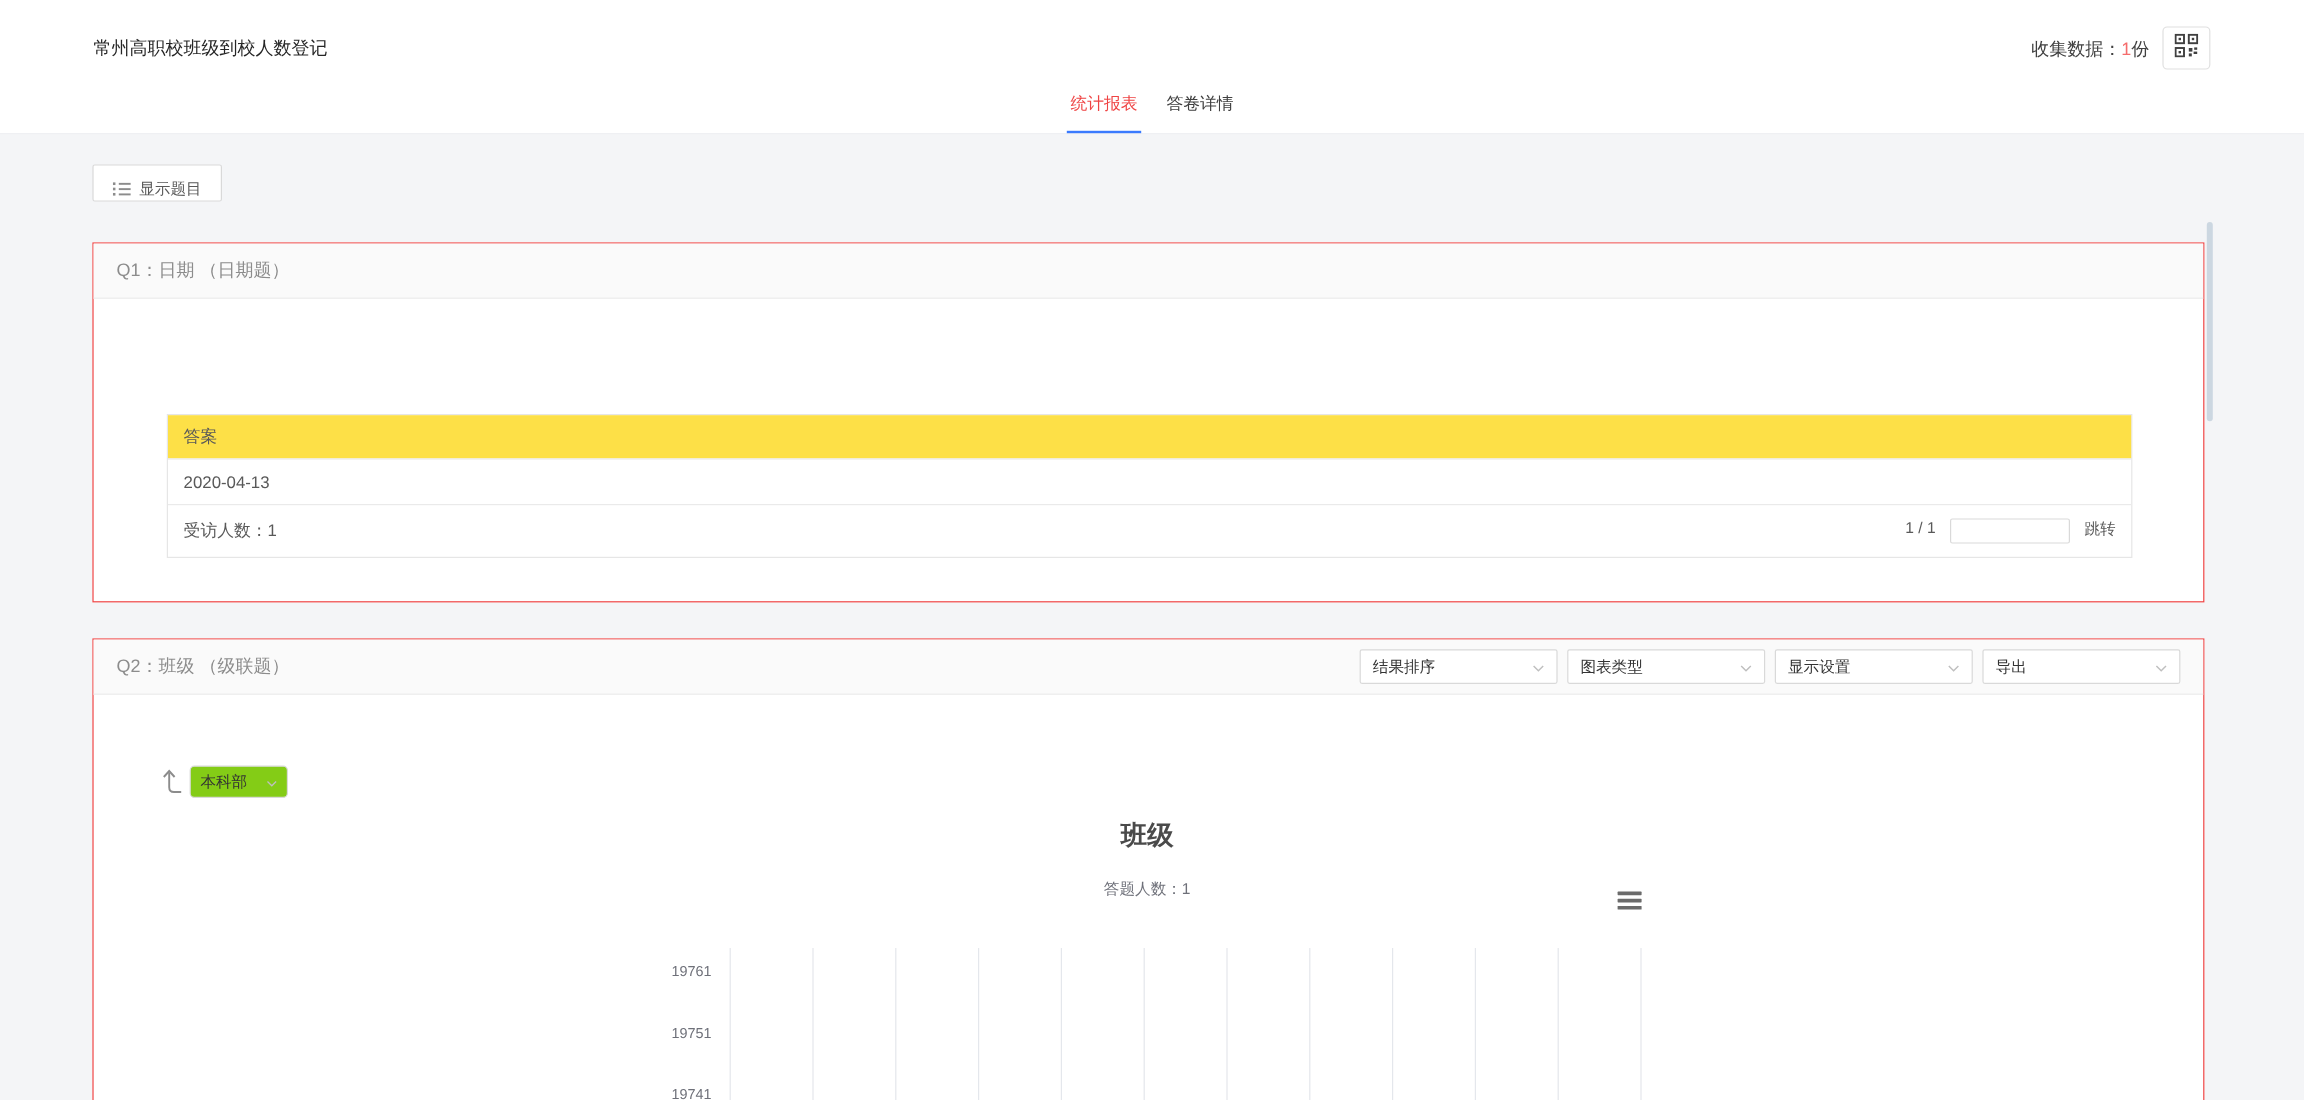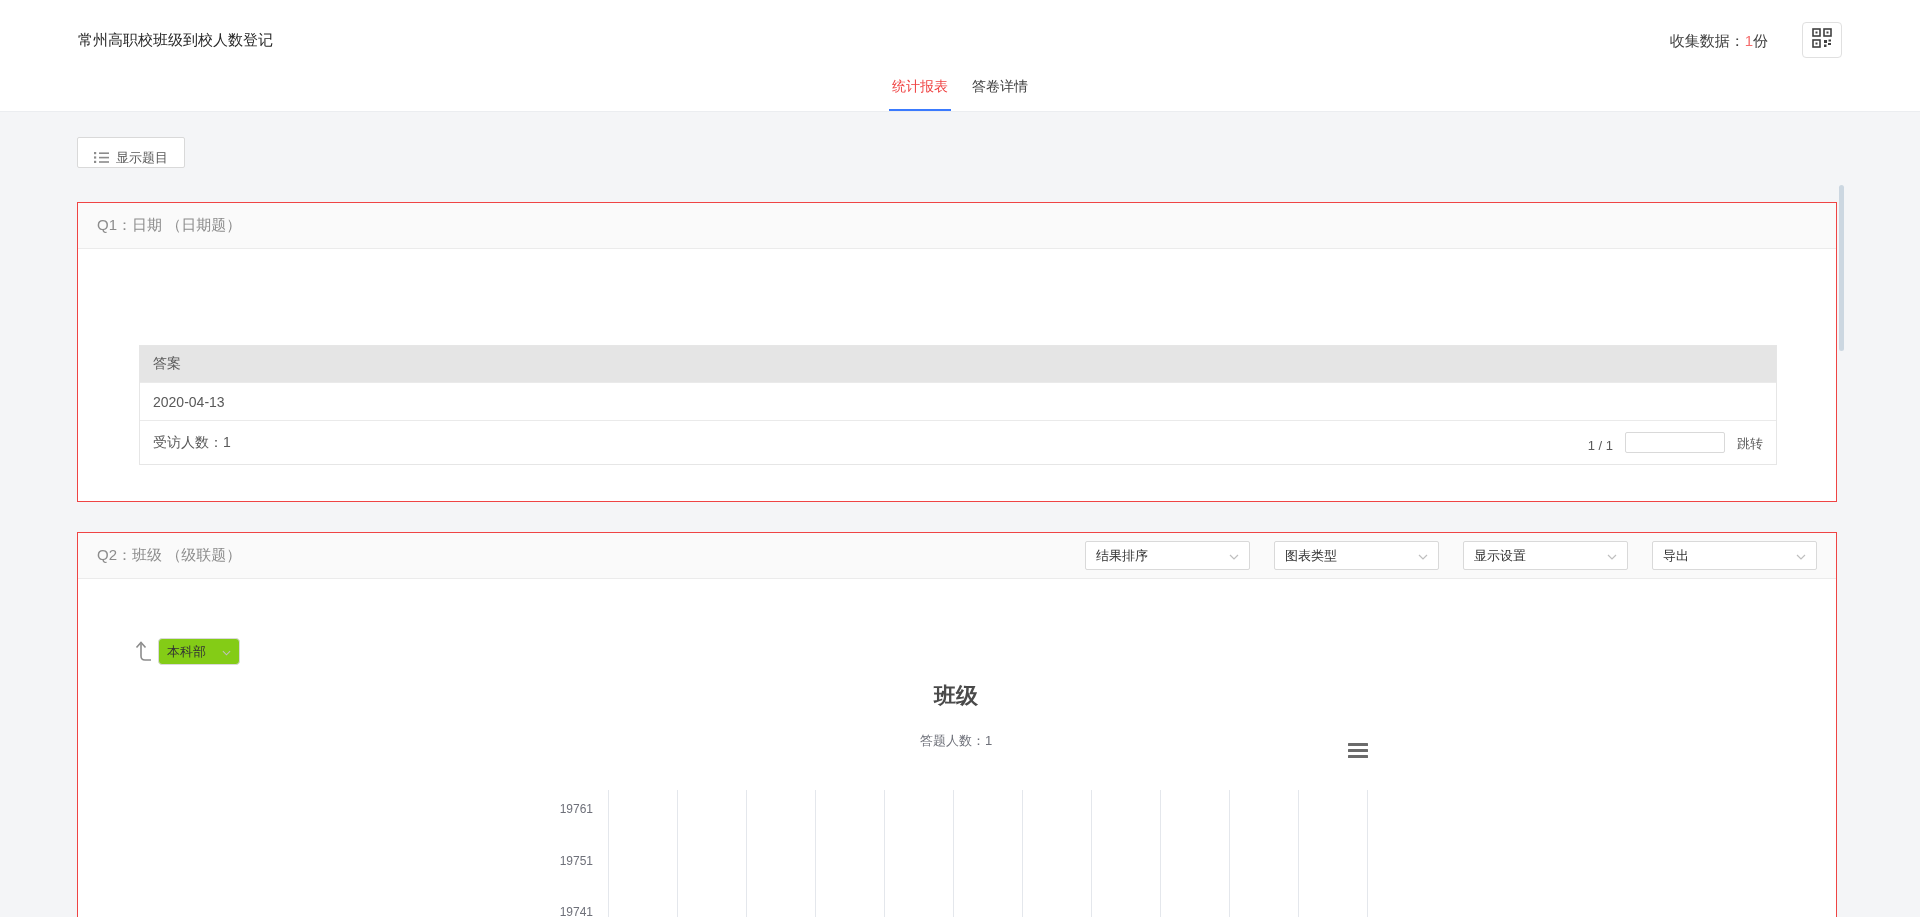--- a/index.html
+++ b/index.html
@@ -9,21 +9,21 @@
     background:#f4f5f7;
     font-family:"Liberation Sans","DejaVu Sans",sans-serif;
     color:#595959;
   }
   
   .topbar {
     position:absolute; left:0; top:0; width:1920px; height:112px;
     background:#fff; border-bottom:1px solid #ebedf0;
   }
   .page-title { position:absolute; left:78px; top:31px; font-size:15px; color:#262626; }
-  .collect-text { position:absolute; right:152px; top:32px; font-size:15px; color:#404040; }
+  .collect-text { position:absolute; right:129px; top:32px; font-size:15px; color:#404040; }
   .collect-count { color:#f56c6c; }
   .qr-button {
     position:absolute; right:78px; top:22px; width:40px; height:36px;
     background:#fff; border:1px solid #e0e0e0; border-radius:4px;
     display:flex; align-items:center; justify-content:center; cursor:pointer;
   }
   .tab-group {
     position:absolute; bottom:0; left:50%; transform:translateX(-50%);
     display:flex; gap:18px;
   }
@@ -41,35 +41,35 @@
   }
   
   .card { position:absolute; left:77px; width:1760px; background:#fff; border:1px solid #ef4444; }
   .card-q1 { top:202px; height:300px; }
   .card-q2 { top:532px; height:520px; }
   .card-header {
     height:46px; background:#fafafa; border-bottom:1px solid #ebebeb;
     display:flex; align-items:center; padding:0 19px;
     font-size:15px; color:#8c8c8c;
   }
-  .hdr-selects { margin-left:auto; display:flex; gap:24px; }
+  .hdr-selects { margin-left:auto; display:flex; gap:8px; }
   .select {
     width:165px; height:29px; background:#fff; border:1px solid #d9d9d9; border-radius:2px;
     display:flex; align-items:center; justify-content:space-between;
     padding:0 10px; font-size:13px; color:#333; cursor:pointer;
   }
   
   .q1-table {
     position:absolute; left:61px; top:142px; width:1638px;
     border:1px solid #e6e6e6; font-size:14px; color:#595959; background:#fff;
   }
-  .t-head { height:36px; background:#e5e5e5; display:flex; align-items:center; padding:0 13px; }
+  .t-head { height:36px; background:#fde047; display:flex; align-items:center; padding:0 13px; }
   .t-row  { height:38px; border-top:1px solid #eaeaea; display:flex; align-items:center; padding:0 13px; }
   .t-foot { height:44px; border-top:1px solid #eaeaea; display:flex; align-items:center; justify-content:space-between; padding:0 13px; }
-  .pager { display:flex; align-items:flex-end; gap:12px; font-size:13px; color:#595959; }
+  .pager { display:flex; align-items:flex-start; gap:12px; font-size:13px; color:#595959; }
   .jump-input { width:100px; height:21px; border:1px solid #d9d9d9; border-radius:2px; outline:none; padding:0 4px; font-size:12px; }
   
   .card-body { position:relative; width:100%; }
   .drill-icon { position:absolute; left:57px; top:60px; cursor:pointer; }
   .cascade-select {
     position:absolute; left:80px; top:59px; width:82px; height:27px;
     background:#84cc16; border:1px solid #d9d9d9; border-radius:4px;
     display:flex; align-items:center; justify-content:space-between;
     padding:0 8px; font-size:13px; color:#333; cursor:pointer;
   }

